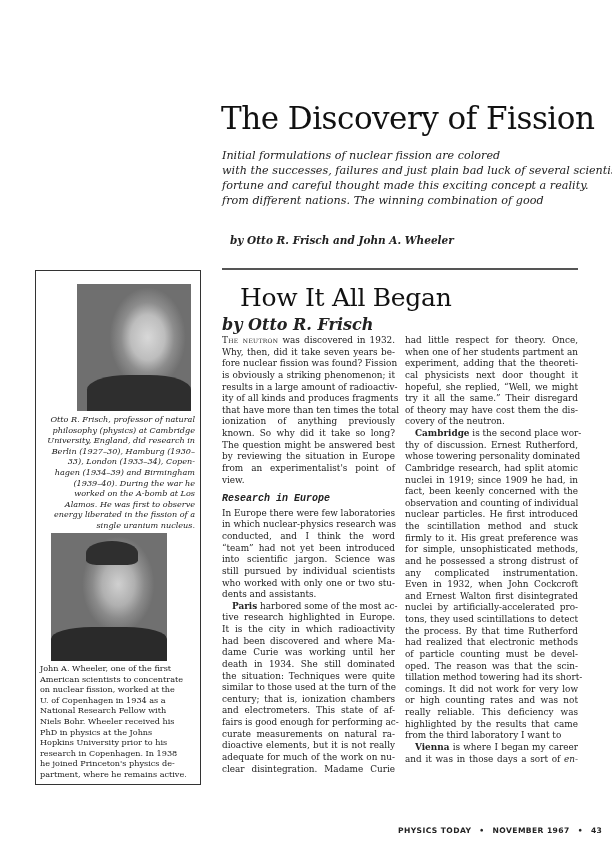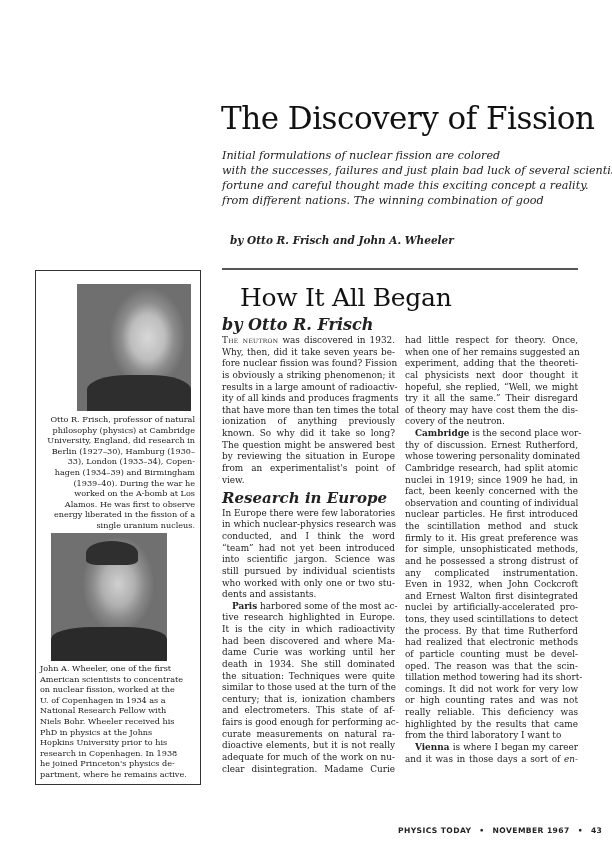--- a/index.html
+++ b/index.html
@@ -21,38 +21,38 @@
             background: radial-gradient(ellipse 38px 50px at 62% 42%, #d8d8d8 0%, #bdbdbd 45%, #8d8d8d 70%, #6f6f6f 100%); }
   .photo1::after { content:""; position:absolute; left:10px; right:0; bottom:0; height:36px;
                    background:#2e2e2e; border-radius:40% 40% 0 0; }
   .photo2 { left:15px; top:262px; width:116px; height:128px;
             background: radial-gradient(ellipse 36px 48px at 58% 40%, #d0d0d0 0%, #b0b0b0 45%, #8a8a8a 72%, #707070 100%); }
   .photo2::before { content:""; position:absolute; left:35px; top:8px; width:52px; height:24px;
                     background:#2f2f2f; border-radius:50% 50% 20% 20%; }
   .photo2::after { content:""; position:absolute; left:0; right:0; bottom:0; height:34px;
                    background:#2a2a2a; border-radius:35% 35% 0 0; }
   .caption1 { position:absolute; left:4px; top:143px; width:155px; text-align:right;
-              font-size:8.1px; line-height:10.6px; color:#222; }
+              font-size:8.1px; line-height:10.6px; color:#222;font-style:italic; }
   .caption2 { position:absolute; left:4px; top:392px; width:155px; text-align:left;
               font-size:8.1px; line-height:10.6px; color:#222; }
   .caption1 span, .caption2 span { display:block; white-space:nowrap; }
 
   .section-title { position:absolute; left:240px; top:283px; font-size:25px; font-weight:normal;
                    margin:0; color:#111; letter-spacing:-0.3px; white-space:nowrap; }
   .section-byline { position:absolute; left:222px; top:315px; font-style:italic; font-weight:bold;
                     font-size:16px; color:#222; margin:0; }
 
   .col { position:absolute; top:335px; width:173px; font-size:8.9px; line-height:11.63px; color:#222; }
   .col1 { left:222px; }
   .col2 { left:405px; }
   .col p { margin:0; }
   .col .line { display:block; white-space:nowrap; text-align:justify; text-align-last:justify; }
   .col .line.last { text-align-last:left; }
   .sc { font-variant:small-caps; letter-spacing:0.3px; }
-  .subhead { font-style:italic; font-weight:bold; font-size:15px; margin:7px 0 3px 0; display:block; }
+  .subhead { font-style:italic; font-weight:bold; font-size:10px; margin:7px 0 3px 0; display:block;font-family:Liberation Mono, monospace; }
   .indent { padding-left:10px; }
   .bold { font-weight:bold; }
 
   .footer { position:absolute; left:398px; top:826px; font-family:"DejaVu Sans", sans-serif;
             font-size:7.6px; font-weight:bold; letter-spacing:0.4px; color:#222; white-space:nowrap; }
   .footer .dot { margin:0 8px; }
 </style>
 </head>
 <body>
 
@@ -146,21 +146,21 @@
     <span class="line">curate measurements on natural ra-</span>
     <span class="line">dioactive elements, but it is not really</span>
     <span class="line">adequate for much of the work on nu-</span>
     <span class="line">clear disintegration.  Madame Curie</span>
   </p>
 </div>
 
 <div class="col col2">
   <p>
     <span class="line">had little respect for theory.  Once,</span>
-    <span class="line">when one of her remains suggested an</span>
+    <span class="line">when one of her students partment an</span>
     <span class="line">experiment, adding that the theoreti-</span>
     <span class="line">cal physicists next door thought it</span>
     <span class="line">hopeful, she replied, “Well, we might</span>
     <span class="line">try it all the same.”  Their disregard</span>
     <span class="line">of theory may have cost them the dis-</span>
     <span class="line last">covery of the neutron.</span>
   </p>
   <p>
     <span class="line indent"><span class="bold">Cambridge</span><span> is the second place wor-</span></span>
     <span class="line">thy of discussion.  Ernest Rutherford,</span>

